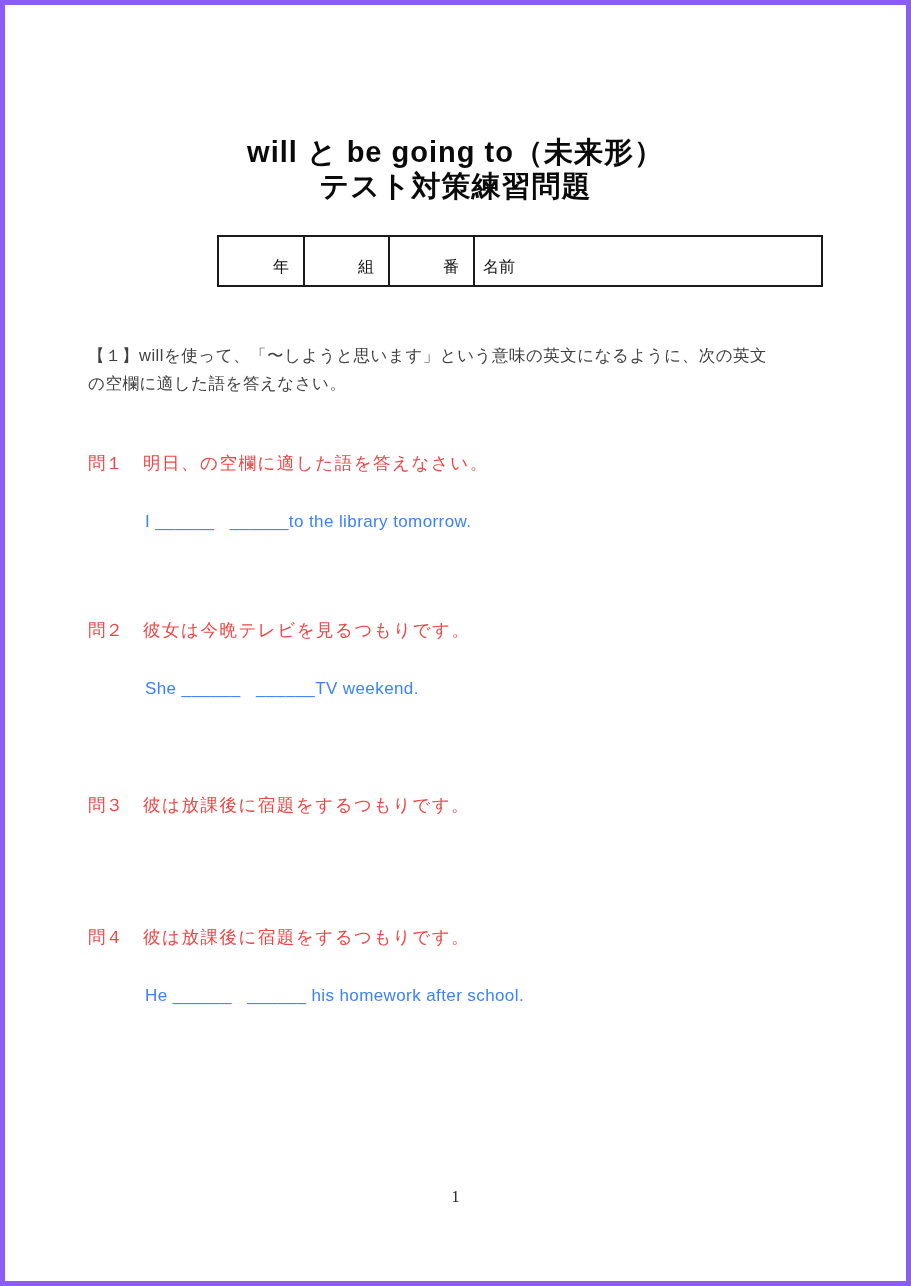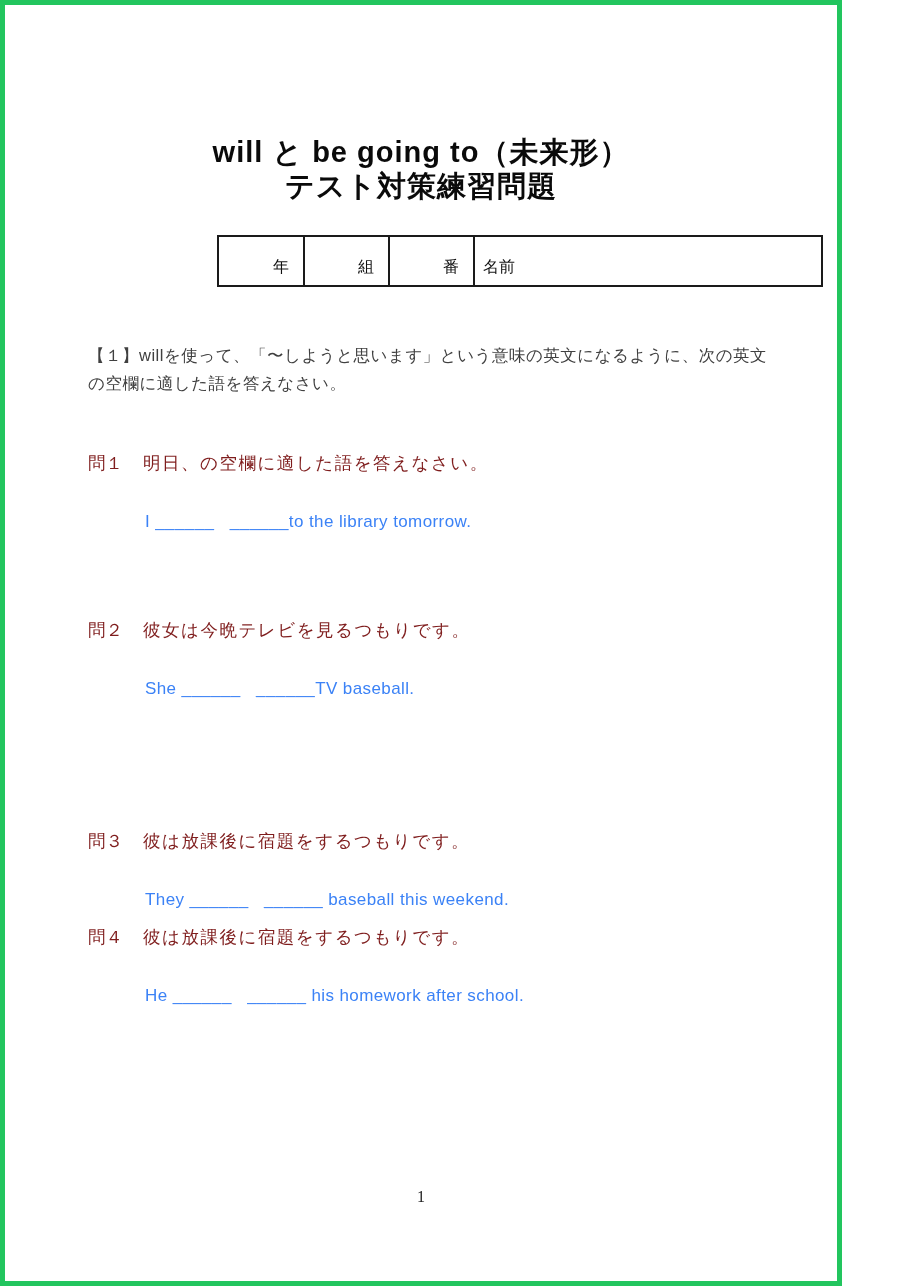--- a/index.html
+++ b/index.html
@@ -2,24 +2,24 @@
 <html><head>
 <meta charset="utf-8">
 <style>
   html, body {
     margin: 0;
     padding: 0;
     background: #ffffff;
   }
   .page {
     position: relative;
-    width: 842px;
+    width: 911px;
     height: 1286px;
     box-sizing: border-box;
-    border: 5px solid #22c55e;
+    border: 5px solid #8b5cf6;
     background: #ffffff;
     color: #111111;
     font-family: "Liberation Sans", "DejaVu Sans", sans-serif;
     overflow: hidden;
   }
 
   
   .title-block {
     position: absolute;
     top: 130px;
@@ -80,42 +80,42 @@
   .problem {
     position: absolute;
     left: 83px;
     width: 790px;
   }
   .problem-row {
     display: flex;
     font-size: 17.5px;
     line-height: 24px;
     letter-spacing: 1.5px;
-    color: #7f1d1d;
+    color: #ef4444;
     font-family: Liberation Serif, serif;
   }
   .q-label {
     flex: 0 0 55px;
     letter-spacing: 0;
   }
   .q-jp {
     flex: 1 1 auto;
   }
   .q-en {
     margin-top: 35px;
     padding-left: 57px;
     font-size: 17px;
     line-height: 24px;
     letter-spacing: 0.4px;
     white-space: pre-wrap;
     color: #3b82f6;
   }
   .p1 { top: 446px; }
   .p2 { top: 613px; }
-  .p3 { top: 788px; margin-top: 36px; }
+  .p3 { top: 788px; }
   .p4 { top: 920px; }
 
   
   .page-number {
     position: absolute;
     top: 1183px;
     left: 0;
     width: 100%;
     text-align: center;
     font-size: 16px;
@@ -159,29 +159,28 @@
       <span class="q-jp">明日、の空欄に適した語を答えなさい。</span>
     </div>
     <div class="q-en">I ______   ______to the library tomorrow.</div>
   </div>
 
   <div class="problem p2">
     <div class="problem-row">
       <span class="q-label">問２</span>
       <span class="q-jp">彼女は今晩テレビを見るつもりです。</span>
     </div>
-    <div class="q-en">She ______   ______TV baseball.</div>
+    <div class="q-en">She ______   ______TV weekend.</div>
   </div>
 
   <div class="problem p3">
     <div class="problem-row">
       <span class="q-label">問３</span>
       <span class="q-jp">彼は放課後に宿題をするつもりです。</span>
     </div>
-    <div class="q-en">They ______   ______ baseball this weekend.</div>
   </div>
 
   <div class="problem p4">
     <div class="problem-row">
       <span class="q-label">問４</span>
       <span class="q-jp">彼は放課後に宿題をするつもりです。</span>
     </div>
     <div class="q-en">He ______   ______ his homework after school.</div>
   </div>
 

